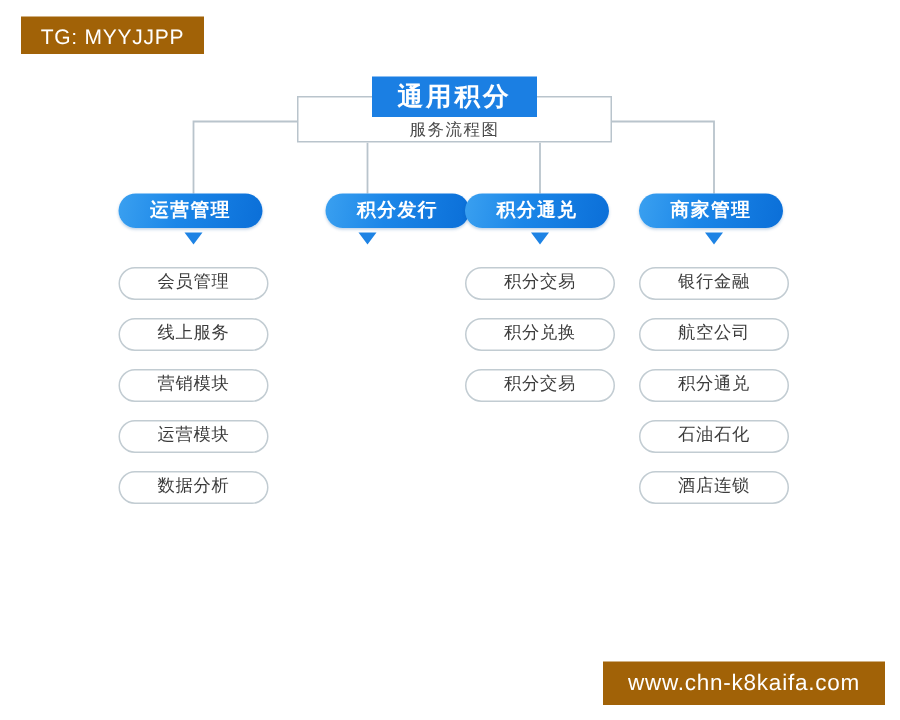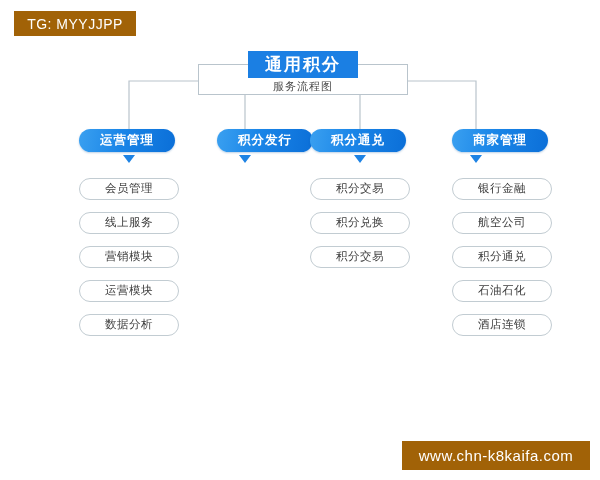--- a/index.html
+++ b/index.html
@@ -152,21 +152,21 @@
     font-size: 11.5px;
     color: #3c3c3c;
     letter-spacing: 0.5px;
     line-height: 1;
   }
 
   
   #col-0, #cat-0 { left: 79px; }
   #col-1, #cat-1 { left: 195px; margin-left: 22px; }
   #col-2, #cat-2 { left: 310px; }
-  #col-3, #cat-3 { left: 426px; margin-left: 26px; }
+  #col-3, #cat-3 { left: 426px; }
   #arrow-0 { left: 123px; }
   #arrow-1 { left: 239px; }
   #arrow-2 { left: 354px; }
   #arrow-3 { left: 470px; }
 </style>
 </head>
 <body>
 
 <div id="canvas">
 

